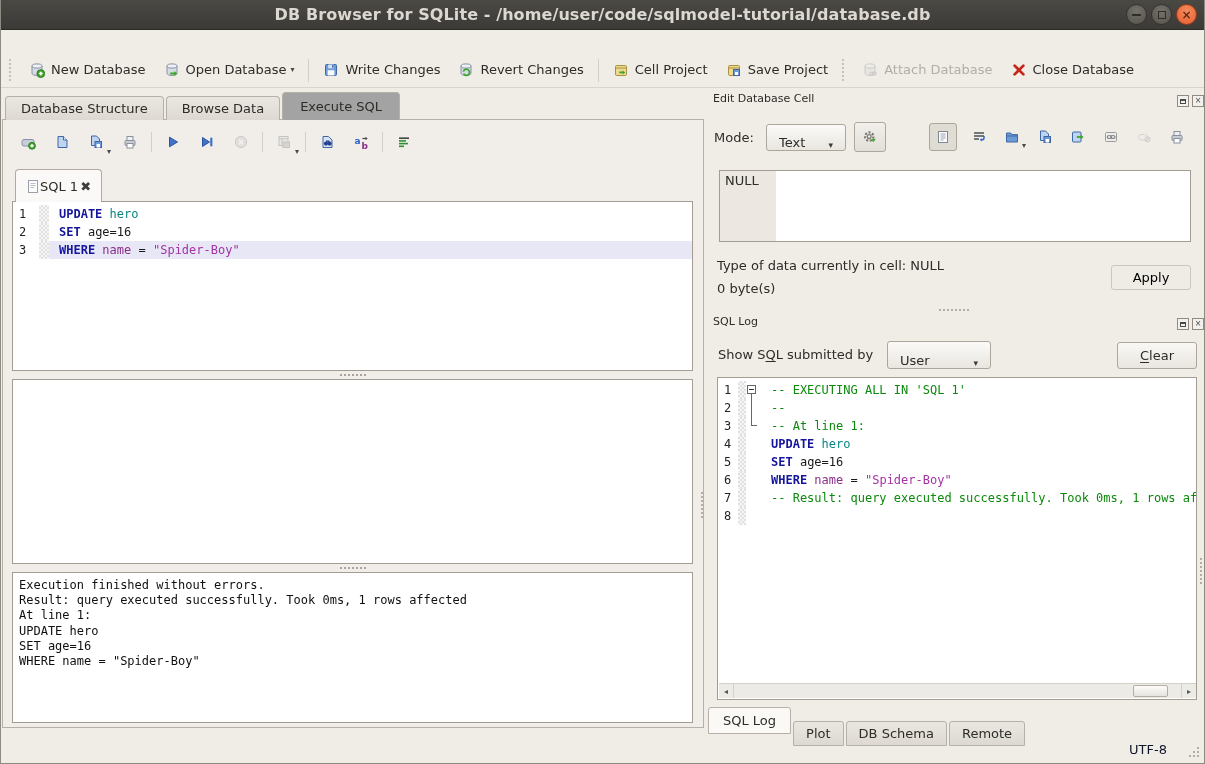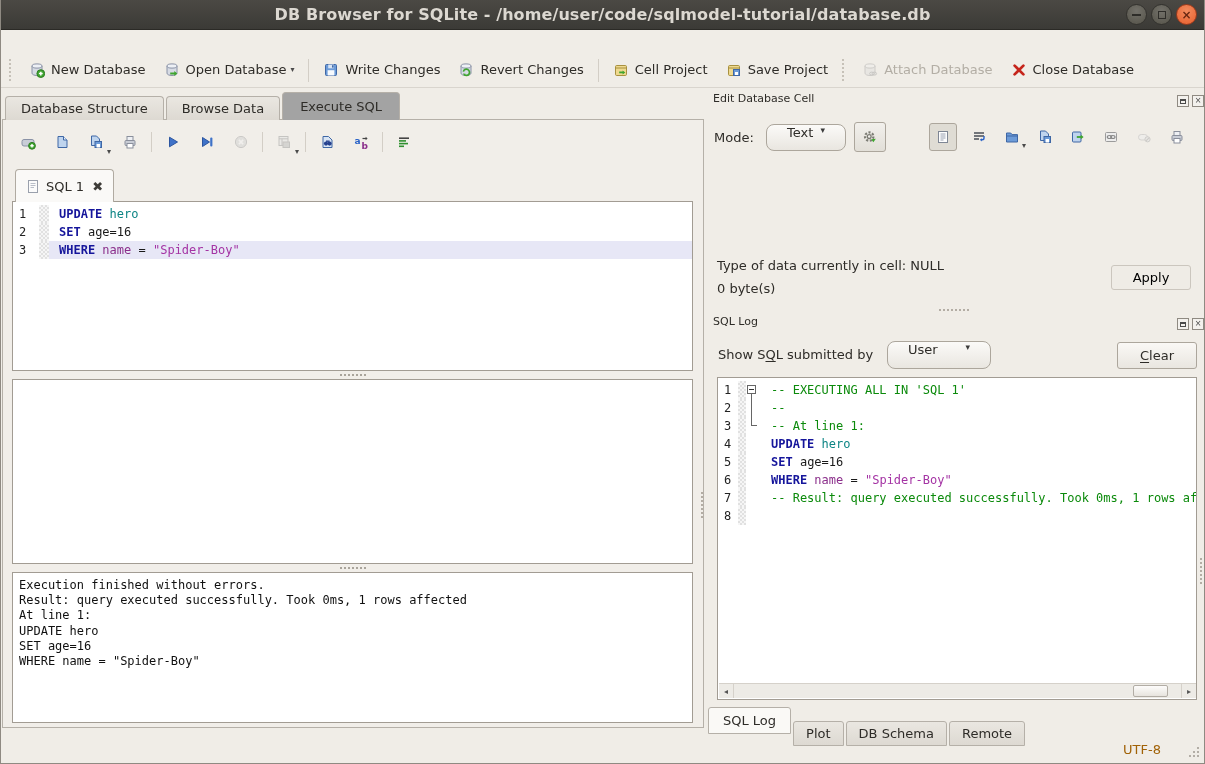--- a/index.html
+++ b/index.html
@@ -40,21 +40,21 @@
 .mtab.active{height:28px;background:#a3a3a3;padding:0 17px}
 .page{position:absolute;left:1px;top:119px;width:702px;height:609px;background:#F1EEE9;
   border:1px solid #B5B0A8}
 
 .sqltb{position:absolute;left:8px;top:9px;display:flex;align-items:center;height:26px}
 .itb{width:24px;height:24px;margin:0 5px;display:flex;align-items:center;justify-content:center;position:relative}
 .itb.off svg{opacity:.45;filter:grayscale(1)}
 .icaret{position:absolute;right:-3px;bottom:-2px;font-size:8px;color:#4a4a4a}
 .isep{width:1px;height:20px;background:#D3CEC6;margin:0 4px}
 
-.edtab{position:absolute;left:12px;top:49px;height:33px;display:inline-flex;align-items:center;gap:6px;
+.edtab{position:absolute;left:12px;top:49px;height:33px;display:inline-flex;align-items:center;
   padding:0 10px;background:#FAF9F7;border:1px solid #B0AAA1;border-bottom:none;border-radius:4px 4px 0 0;z-index:2}
 .edtab .x{font-weight:bold;color:#3E3C38;font-size:13px;margin-left:2px}
 
 .codebox{position:absolute;background:#fff;border:1px solid #A29C93;overflow:hidden}
 #editor-box{left:9px;top:81px;width:681px;height:170px}
 #results-box{left:9px;top:259px;width:681px;height:185px}
 #execlog-box{left:9px;top:452px;width:681px;height:151px;font-family:"DejaVu Sans Mono","Liberation Mono",monospace;
   font-size:12px;line-height:15.2px;padding:5px 6px;white-space:pre;color:#101010}
 .hsplit{position:absolute;left:9px;width:681px;height:7px;display:flex;align-items:center;justify-content:center}
 .hsplit i{width:26px;border-top:2px dotted #A9A49B}
@@ -76,22 +76,22 @@
 .tk-tbl{color:#0E8585}
 .tk-fld{color:#8B2F8B}
 .tk-str{color:#A433A4}
 .tk-cmt{color:#0B8A0B}
 .tk-pl{color:#1a1a1a}
 
 .docktitle{position:absolute;font-size:11px}
 .dockbtns{position:absolute;display:flex;gap:3px}
 .dbtn{width:12px;height:12px;border:1px solid #8F8A82;background:#F3F1ED;display:flex;align-items:center;justify-content:center;font-size:8px;color:#4a4a4a;line-height:1}
 .dbtn .fl{display:block;width:6px;height:5px;border:1px solid #4a4a4a;border-top-width:2px}
-.combo{position:absolute;background:linear-gradient(#FBFAF8,#E9E6E0);border:1px solid #ACA69C;border-radius:8px;
-  display:flex;align-items:flex-start;padding:0 20px}
+.combo{position:absolute;background:linear-gradient(#FBFAF8,#E9E6E0);border:1px solid #ACA69C;border-radius:3px;
+  display:flex;align-items:flex-end;padding:0 12px}
 .combo .caret{margin-left:auto;font-size:9px;color:#3a3a3a}
 .btn{position:absolute;background:linear-gradient(#FAF8F5,#E9E6E0);border:1px solid #ACA69C;border-radius:3px;
   display:flex;align-items:center;justify-content:center}
 .btn.disabled{background:#EFECE6;border-color:#CBC6BE;color:#000000}
 .sqbtn{position:absolute;border:1px solid #ACA69C;border-radius:3px;background:linear-gradient(#F2F0EC,#E2DFD8);
   display:flex;align-items:center;justify-content:center}
 #cell-icons{position:absolute;left:928px;top:122px;display:flex;gap:11px;align-items:center;height:30px}
 .cibtn{width:22px;height:22px;position:relative;display:flex;align-items:center;justify-content:center}
 .cibtn.toggled{width:28px;height:28px;border:1px solid #ACA69C;border-radius:3px;background:#DFDCD4}
 .cibtn.off svg{opacity:.5;filter:grayscale(1)}
@@ -103,21 +103,21 @@
 .sarrow.l{border-right:1px solid #D5D1CA}
 .sarrow.r{border-left:1px solid #D5D1CA}
 .strack{flex:1;position:relative}
 .sthumb{position:absolute;left:399px;top:1px;width:35px;height:12px;background:linear-gradient(#FDFCFB,#E7E4DE);
   border:1px solid #B2ADA5;border-radius:2px}
 
 .btabs{position:absolute;left:707px;top:707px;display:flex;align-items:flex-start}
 .btab{height:25px;margin-top:14px;padding:0 12px;background:linear-gradient(#EAE7E1,#DDD9D2);
   border:1px solid #B5B0A8;border-radius:3px 3px 0 0;margin-right:2px;display:flex;align-items:center}
 .btab.active{height:27px;margin-top:0;background:#FAF9F6;padding:0 14px}
-.status-enc{position:absolute;right:43px;top:742px;color:#a16207}
+.status-enc{position:absolute;right:37px;top:742px;color:#0f172a}
 .vsplit{position:absolute;width:4px;border-left:2px dotted #B3ADA4}
 .grip{position:absolute;right:5px;bottom:5px;width:11px;height:11px}
 .grip i{position:absolute;right:0;top:0;width:2px;height:2px;background:#B3AEA6;
   box-shadow:-4px 4px #B3AEA6,0 4px #B3AEA6,-8px 8px #B3AEA6,-4px 8px #B3AEA6,0 8px #B3AEA6}
 svg{display:block}
 </style>
 </head>
 <body>
 
 <div id="app">
@@ -433,20 +433,24 @@
         </svg>
       </span>
     <span class="cibtn">
         <svg width="16" height="16" viewBox="0 0 16 16">
           <rect x="3" y="6.5" width="10" height="5" rx="1" fill="#C9CDD6" stroke="#8A8F9C"></rect>
           <rect x="5" y="2.5" width="6" height="4" fill="#EEF0F4" stroke="#8A8F9C"></rect>
           <rect x="5" y="9.5" width="6" height="4.5" fill="#fff" stroke="#8A8F9C"></rect>
         </svg>
       </span>
   </div>
+  <div id="cell-box">
+    <div class="nullstrip">NULL</div>
+    <div style="flex:1;background:#fff"></div>
+  </div>
   <div style="position:absolute;left:716px;top:258px">Type of data currently in cell: NULL</div>
   <div style="position:absolute;left:716px;top:281px">0 byte(s)</div>
   <div class="btn disabled" style="left:1110px;top:265px;width:80px;height:25px">Apply</div>
 
   <div class="vsplit" style="left:938px;top:309px;height:2px;width:30px;border-left:none;border-top:2px dotted #B3ADA4"></div>
   <div class="docktitle" style="left:712px;top:315px">SQL Log</div>
   <div class="dockbtns" style="left:1176px;top:318px">
     <span class="dbtn">
         <i class="fl"></i>
       </span>

